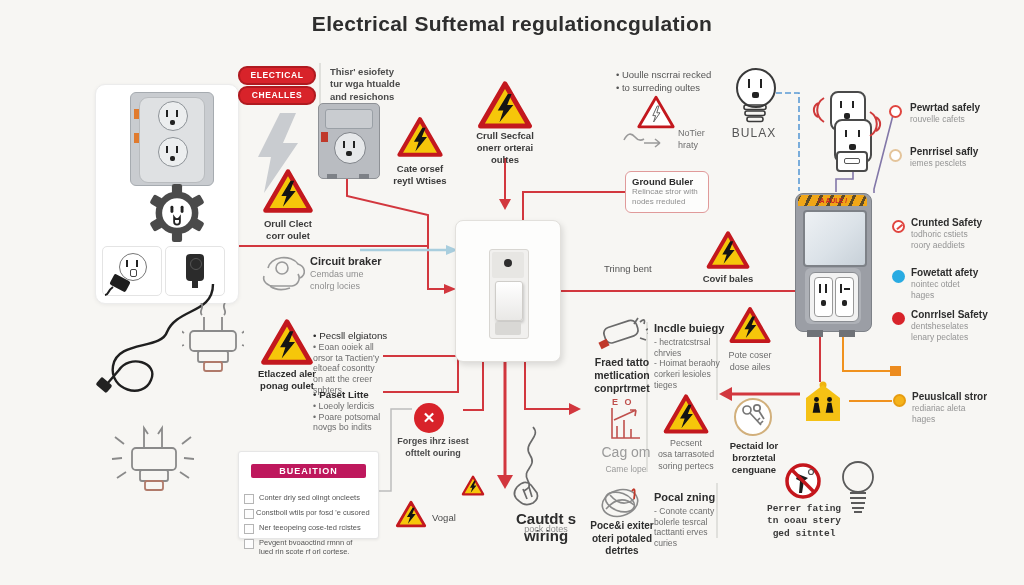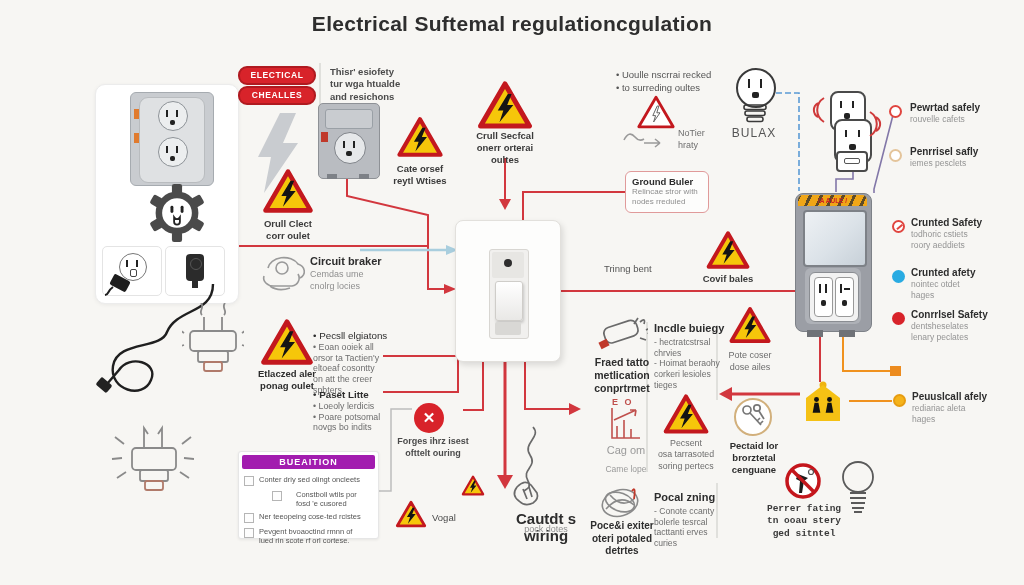--- a/index.html
+++ b/index.html
@@ -310,26 +310,26 @@
   <div class="abs" style="left:313px;top:389px;font-size:9.8px;font-weight:bold;color:#2d2d2d;">• Paset Litte</div>
   <div class="abs pre" style="left:313px;top:401px;font-size:8.8px;color:#6d6d6d;line-height:1.22;">• Loeoly lerdicis
 • Poare potsomal
    novgs bo indits</div>
 
   <div class="abs xcircle">✕</div>
   <div class="abs pre c" style="left:388px;top:436px;width:90px;font-size:9px;color:#4a4a4a;font-weight:600;line-height:1.3;">Forges ihrz isest
 ofttelt ouring</div>
 
   <div class="abs" style="left:238px;top:451px;width:139px;height:86px;background:#fff;border:1px solid #e6e6e6;border-radius:3px;box-shadow:0 1px 3px rgba(0,0,0,.07);">
-    <div style="margin:3px;height:14px;background:#a21caf;color:#fff;font-size:9px;font-weight:bold;letter-spacing:1px;text-align:center;line-height:14px;border-radius:2px;">BUEAITION</div>
+    <div style="margin:12px;height:14px;background:#be185d;color:#fff;font-size:9px;font-weight:bold;letter-spacing:1px;text-align:center;line-height:14px;border-radius:2px;">BUEAITION</div>
     <div style="display:flex;align-items:flex-start;gap:5px;padding:3px 5px 0;">
       <span class="chk" style="flex:none;margin-top:1px;"></span>
       <span class="pre" style="font-size:7.5px;color:#555;">Conter driy sed olingt oncleets</span>
     </div>
-    <div style="display:flex;align-items:flex-start;gap:14px;padding:4px 5px 0;margin-left:28px;">
+    <div style="display:flex;align-items:flex-start;gap:2px;padding:4px 5px 0;">
       <span class="chk" style="flex:none;margin-top:1px;"></span>
       <span class="pre" style="font-size:7.5px;color:#555;">Constboll wtils por fosd 'e cusored</span>
     </div>
     <div style="display:flex;align-items:flex-start;gap:5px;padding:4px 5px 0;">
       <span class="chk" style="flex:none;margin-top:1px;"></span>
       <span class="pre" style="font-size:7.5px;color:#555;">Ner teeopeing cose-ted rcistes</span>
     </div>
     <div style="display:flex;align-items:flex-start;gap:5px;padding:4px 5px 0;">
       <span class="chk" style="flex:none;margin-top:1px;"></span>
       <span class="pre" style="font-size:7.5px;color:#555;">Pevgent bvoaoctind rmnn of
@@ -371,21 +371,21 @@
 dose ailes</div>
 
   <div class="abs" style="left:612px;top:397px;font-size:9px;font-weight:bold;color:#c0504d;letter-spacing:2px;">E O</div>
   <svg class="abs" style="left:606px;top:406px;width:38px;height:36px;">
     <g stroke="#c0504d" stroke-width="1.6" fill="none">
       <path d="M6 2 V32 H34"></path>
       <path d="M11 32 V20 M18 32 V14 M25 32 V23"></path>
       <path d="M8 14 L30 4 M30 4 l-6 0 M30 4 l-1 6"></path>
     </g>
   </svg>
-  <div class="abs c" style="left:600px;top:444px;width:52px;font-size:11px;color:#9a9a9a;">Cag om</div>
+  <div class="abs c" style="left:600px;top:444px;width:52px;font-size:14px;color:#9a9a9a;">Cag om</div>
   <div class="abs c" style="left:598px;top:464px;width:56px;font-size:8.5px;color:#9a9a9a;">Came lope</div>
 
   <svg class="abs" style="left:663px;top:393px;width:46px;height:42px;" viewBox="0 0 100 90">
       <use href="#tri"></use>
     </svg>
   <div class="abs pre c" style="left:644px;top:438px;width:84px;font-size:8.8px;color:#6d6d6d;line-height:1.3;">Pecsent
 osa tarrasoted
 soring pertecs</div>
 
   <svg class="abs" style="left:733px;top:397px;width:40px;height:40px;">
@@ -465,33 +465,33 @@
   <div class="abs dot" style="left:892px;top:220px;border:2px solid #e0453f;background:#fff;">
       <span class="abs" style="left:2px;top:4px;width:7px;height:1.5px;background:#e0453f;transform:rotate(-40deg);"></span>
     </div>
   <div class="abs" style="left:911px;top:217px;width:105px;">
     <div class="lbl-t">Crunted Safety</div>
     <div class="lbl-s pre">todhoric cstiets
 roory aeddiets</div>
   </div>
   <div class="abs dot" style="left:892px;top:270px;background:#29abe2;"></div>
   <div class="abs" style="left:911px;top:267px;width:105px;">
-    <div class="lbl-t">Crunted afety</div>
+    <div class="lbl-t">Fowetatt afety</div>
     <div class="lbl-s pre">nointec otdet
 hages</div>
   </div>
   <div class="abs dot" style="left:892px;top:312px;background:#d8232a;"></div>
   <div class="abs" style="left:911px;top:309px;width:105px;">
     <div class="lbl-t">Conrrlsel Safety</div>
     <div class="lbl-s pre">dentsheselates
 lenary peclates</div>
   </div>
   <div class="abs dot" style="left:893px;top:394px;background:#f5b31a;border:2px solid #e79c10;"></div>
   <div class="abs" style="left:912px;top:391px;width:105px;">
-    <div class="lbl-t">Peuuslcall afely</div>
+    <div class="lbl-t">Peuuslcall stror</div>
     <div class="lbl-s pre">rediariac aleta
 hages</div>
   </div>
 
   <svg class="abs" style="left:800px;top:380px;width:48px;height:44px;">
     <circle cx="23" cy="5" r="3.5" fill="#f0b40f"></circle>
     <path d="M6 18 L23 5 L40 18 V41 H6 Z" fill="#f5c114"></path>
     <use href="#person" x="11" y="15" width="11" height="20"></use>
     <use href="#person" x="24" y="15" width="11" height="20"></use>
   </svg>

